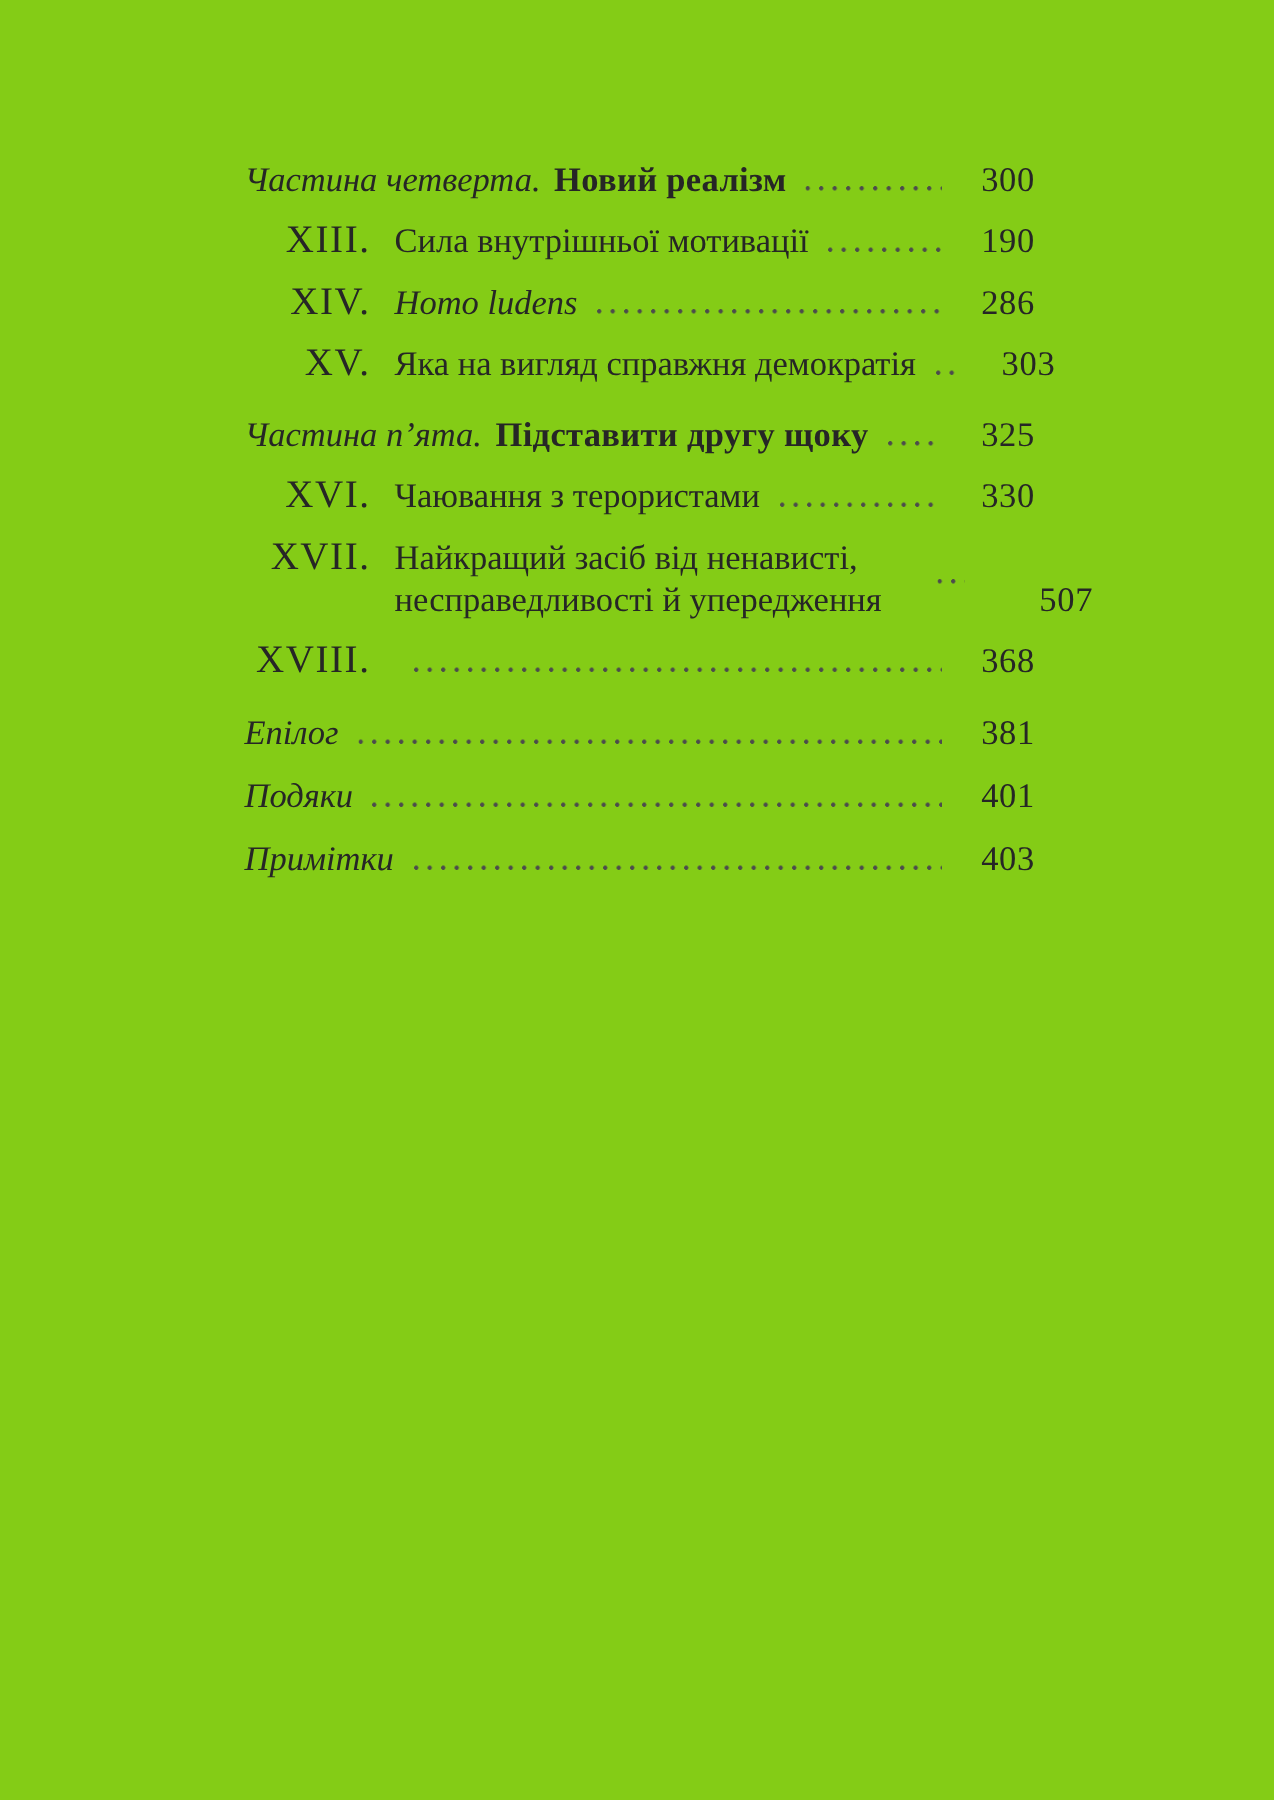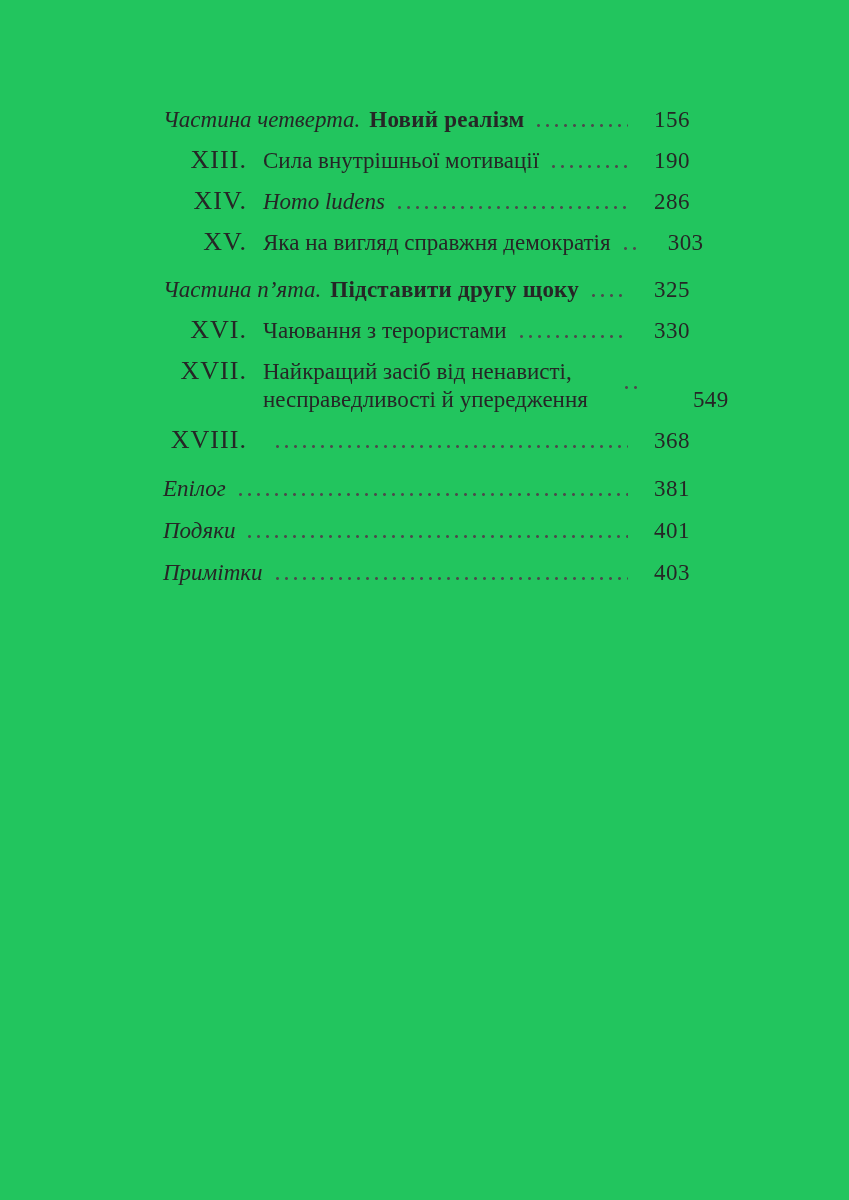--- a/index.html
+++ b/index.html
@@ -1,21 +1,21 @@
 <!DOCTYPE html>
 <html><head>
 <meta charset="utf-8">
 <style>
   html, body { margin: 0; padding: 0; background: #e9e9e9; }
   .page {
     position: relative;
     width: 849px;
     height: 1200px;
     margin: 0 auto;
-    background: #22c55e;
+    background: #84cc16;
     font-family: "Liberation Serif", "DejaVu Serif", serif;
     color: #262626;
     overflow: hidden;
   }
   .toc {
     position: absolute;
     left: 163px;
     top: 106px;
     width: 527px;
   }
@@ -66,21 +66,21 @@
 </head>
 <body>
 
 <div class="page">
   <div class="toc">
 
     <div class="row">
       <span class="part-label">Частина четверта.</span>
       <span class="part-title">Новий реалізм</span>
       <span class="dots"></span>
-      <span class="page-num">156</span>
+      <span class="page-num">300</span>
     </div>
 
     <div class="row">
       <span class="numeral">XIII.</span>
       <span class="title">Сила внутрішньої мотивації</span>
       <span class="dots"></span>
       <span class="page-num">190</span>
     </div>
 
     <div class="row">
@@ -111,21 +111,21 @@
       <span class="page-num">330</span>
     </div>
 
     <div class="row">
       <span class="numeral">XVII.</span>
       <div class="wrap">
         <div class="wline">Найкращий засіб від ненависті,</div>
         <div class="wline flexline">
           <span class="title">несправедливості й упередження</span>
           <span class="dots"></span>
-          <span class="page-num">549</span>
+          <span class="page-num">507</span>
         </div>
       </div>
     </div>
 
     <div class="row">
       <span class="numeral">XVIII.</span>
       <span class="dots"></span>
       <span class="page-num">368</span>
     </div>
 

